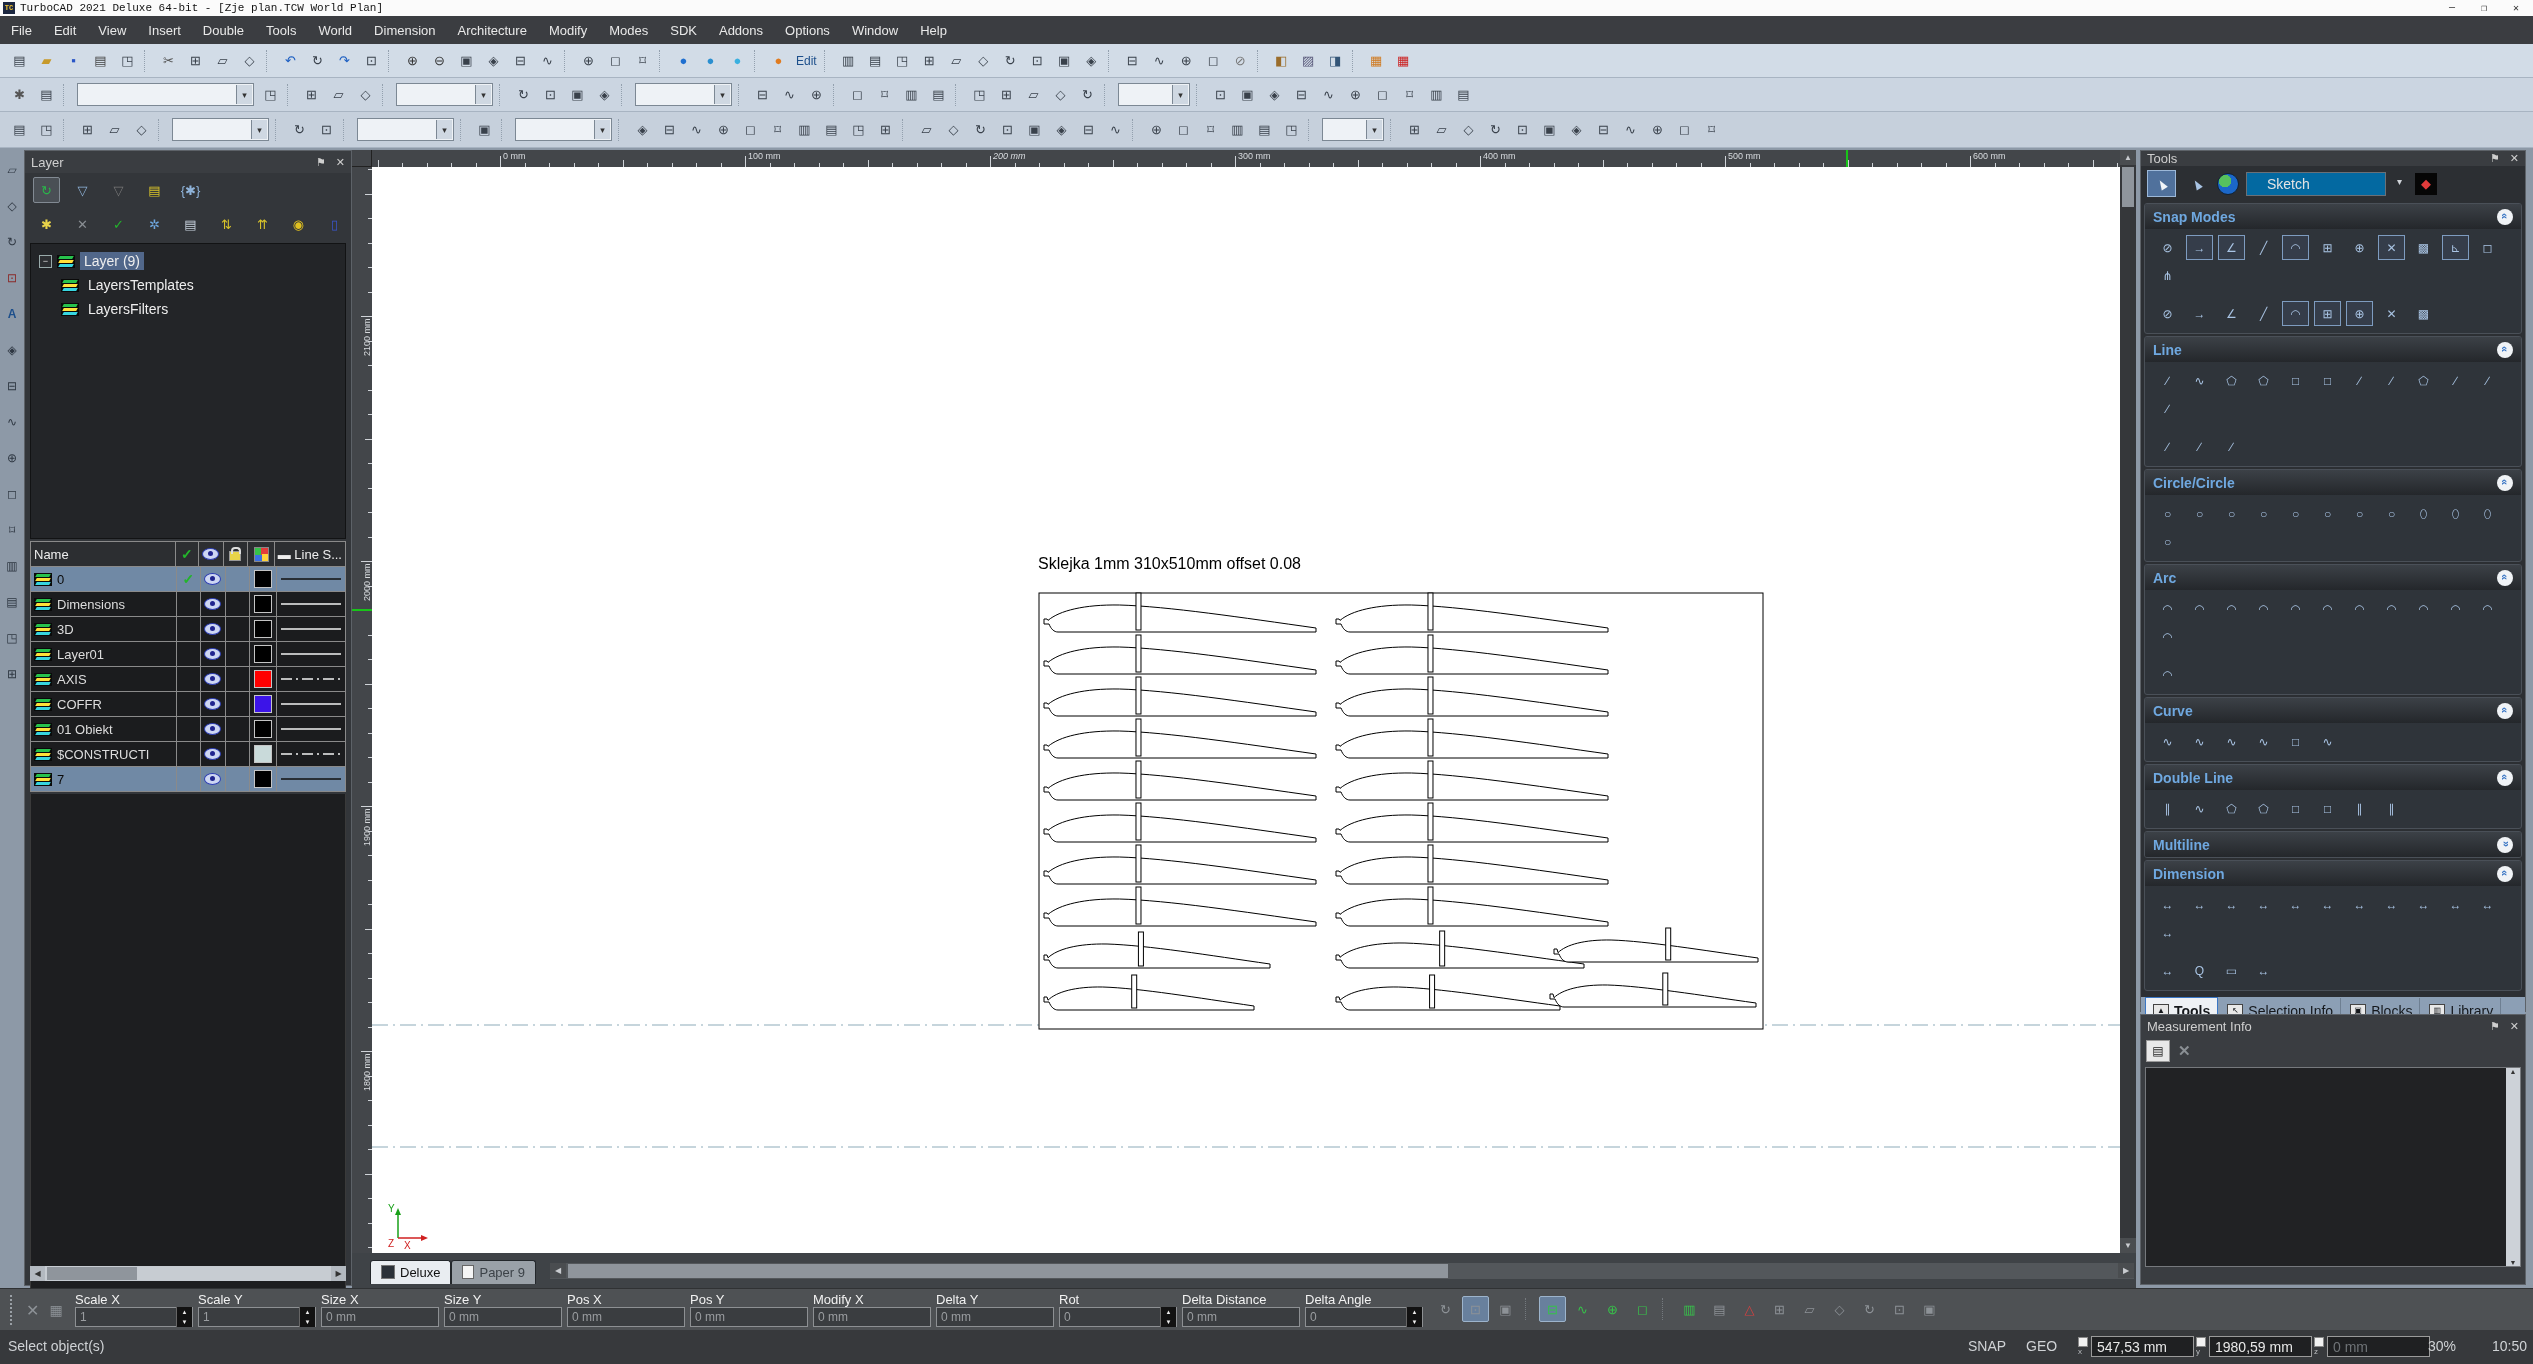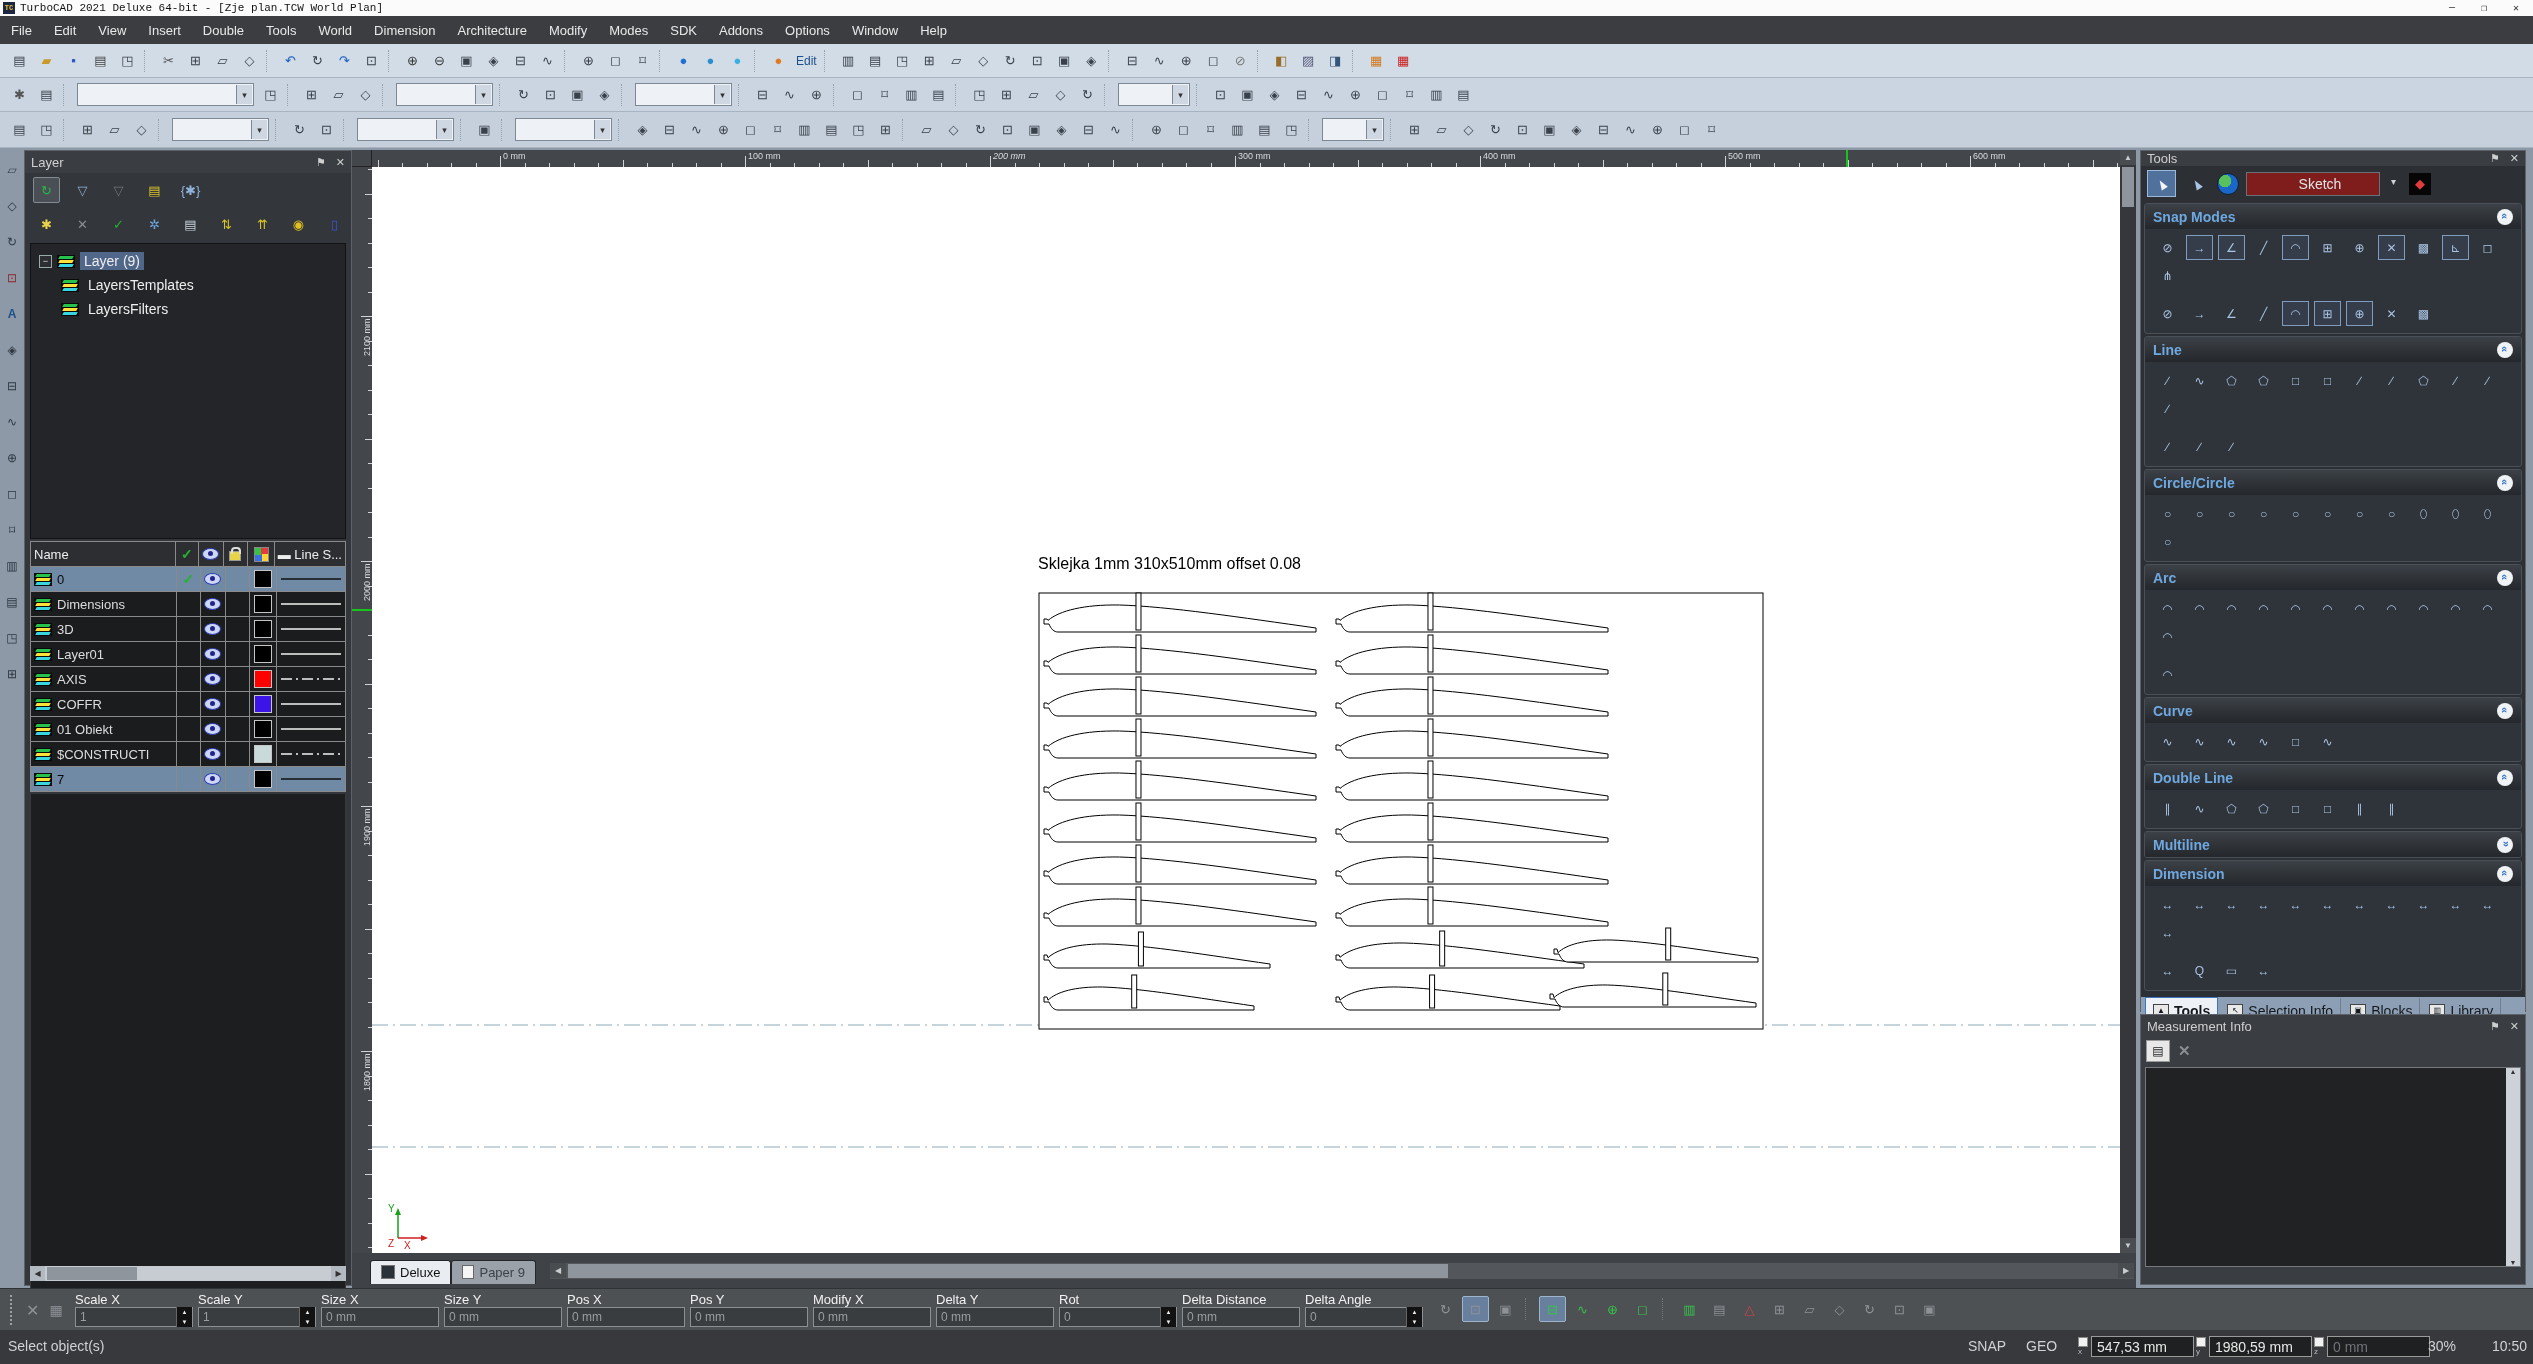--- a/index.html
+++ b/index.html
@@ -98,22 +98,22 @@
   #hscrollmain{flex:1;height:16px;background:#53575b;margin:0 2px 0 14px;display:flex;align-items:center;}
   #hscrollmain .thumb{height:14px;background:#8f959c;width:880px;margin-left:2px;}
   .cubeico{width:12px;height:12px;background:#2b3138;border:1px solid #777;}
   .pageico{width:10px;height:12px;background:#f5f5f5;border:1px solid #666;}
   
   #toolspanel{left:2140px;top:150px;width:386px;height:862px;background:#2c2f33;display:flex;flex-direction:column;}
   #tp-top{display:flex;align-items:center;gap:7px;padding:4px 6px;}
   .selbtn{width:27px;height:25px;background:#50719c;border:1px solid #9cb8d8;display:flex;align-items:center;justify-content:center;}
   .cursor-glyph{display:inline-block;color:#f2f5f9;transform:rotate(-32deg) scaleY(1.35);font-size:12px;}
   .globe{width:20px;height:20px;border-radius:50%;background:radial-gradient(circle at 35% 35%,#57c15e 0 34%,#1b67c9 35% 100%);border:1px solid #123;}
-  #sketchcombo{width:118px;height:22px;background:#7f1d1d;border:1px solid #6a7077;color:#e4e4e4;font-size:14px;
-               display:flex;align-items:center;padding-left:14px;position:relative;justify-content:center;}
+  #sketchcombo{width:118px;height:22px;background:#0369a1;border:1px solid #6a7077;color:#e4e4e4;font-size:14px;
+               display:flex;align-items:center;padding-left:20px;position:relative;}
   #sketchcombo:after{content:"▾";position:absolute;right:-17px;top:3px;color:#cfd3d8;font-size:10px;}
   .redtool{width:22px;height:22px;background:#060606;color:#e23b3b;font-size:13px;display:flex;align-items:center;justify-content:center;margin-left:22px;}
   .tsection{margin:2px 3px 0 3px;border:1px solid #4a5058;border-radius:3px;overflow:hidden;background:#2f343a;}
   .tsec-h{height:25px;display:flex;align-items:center;padding:0 8px;font-size:14px;font-weight:bold;color:#6fa8e0;
           background:linear-gradient(#3c4147,#24272b);}
   .chev{margin-left:auto;width:16px;height:16px;border-radius:50%;background:#f0f3f6;color:#3a76c4;display:flex;
         align-items:center;justify-content:center;}
   .chev i{font-style:normal;display:inline-block;transform:rotate(90deg);font-size:11px;font-weight:bold;margin-top:-1px;}
   .chev.down i{transform:rotate(-90deg);}
   .tsec-b{padding:6px 9px 7px 9px;display:flex;flex-wrap:wrap;gap:3px 5px;}

